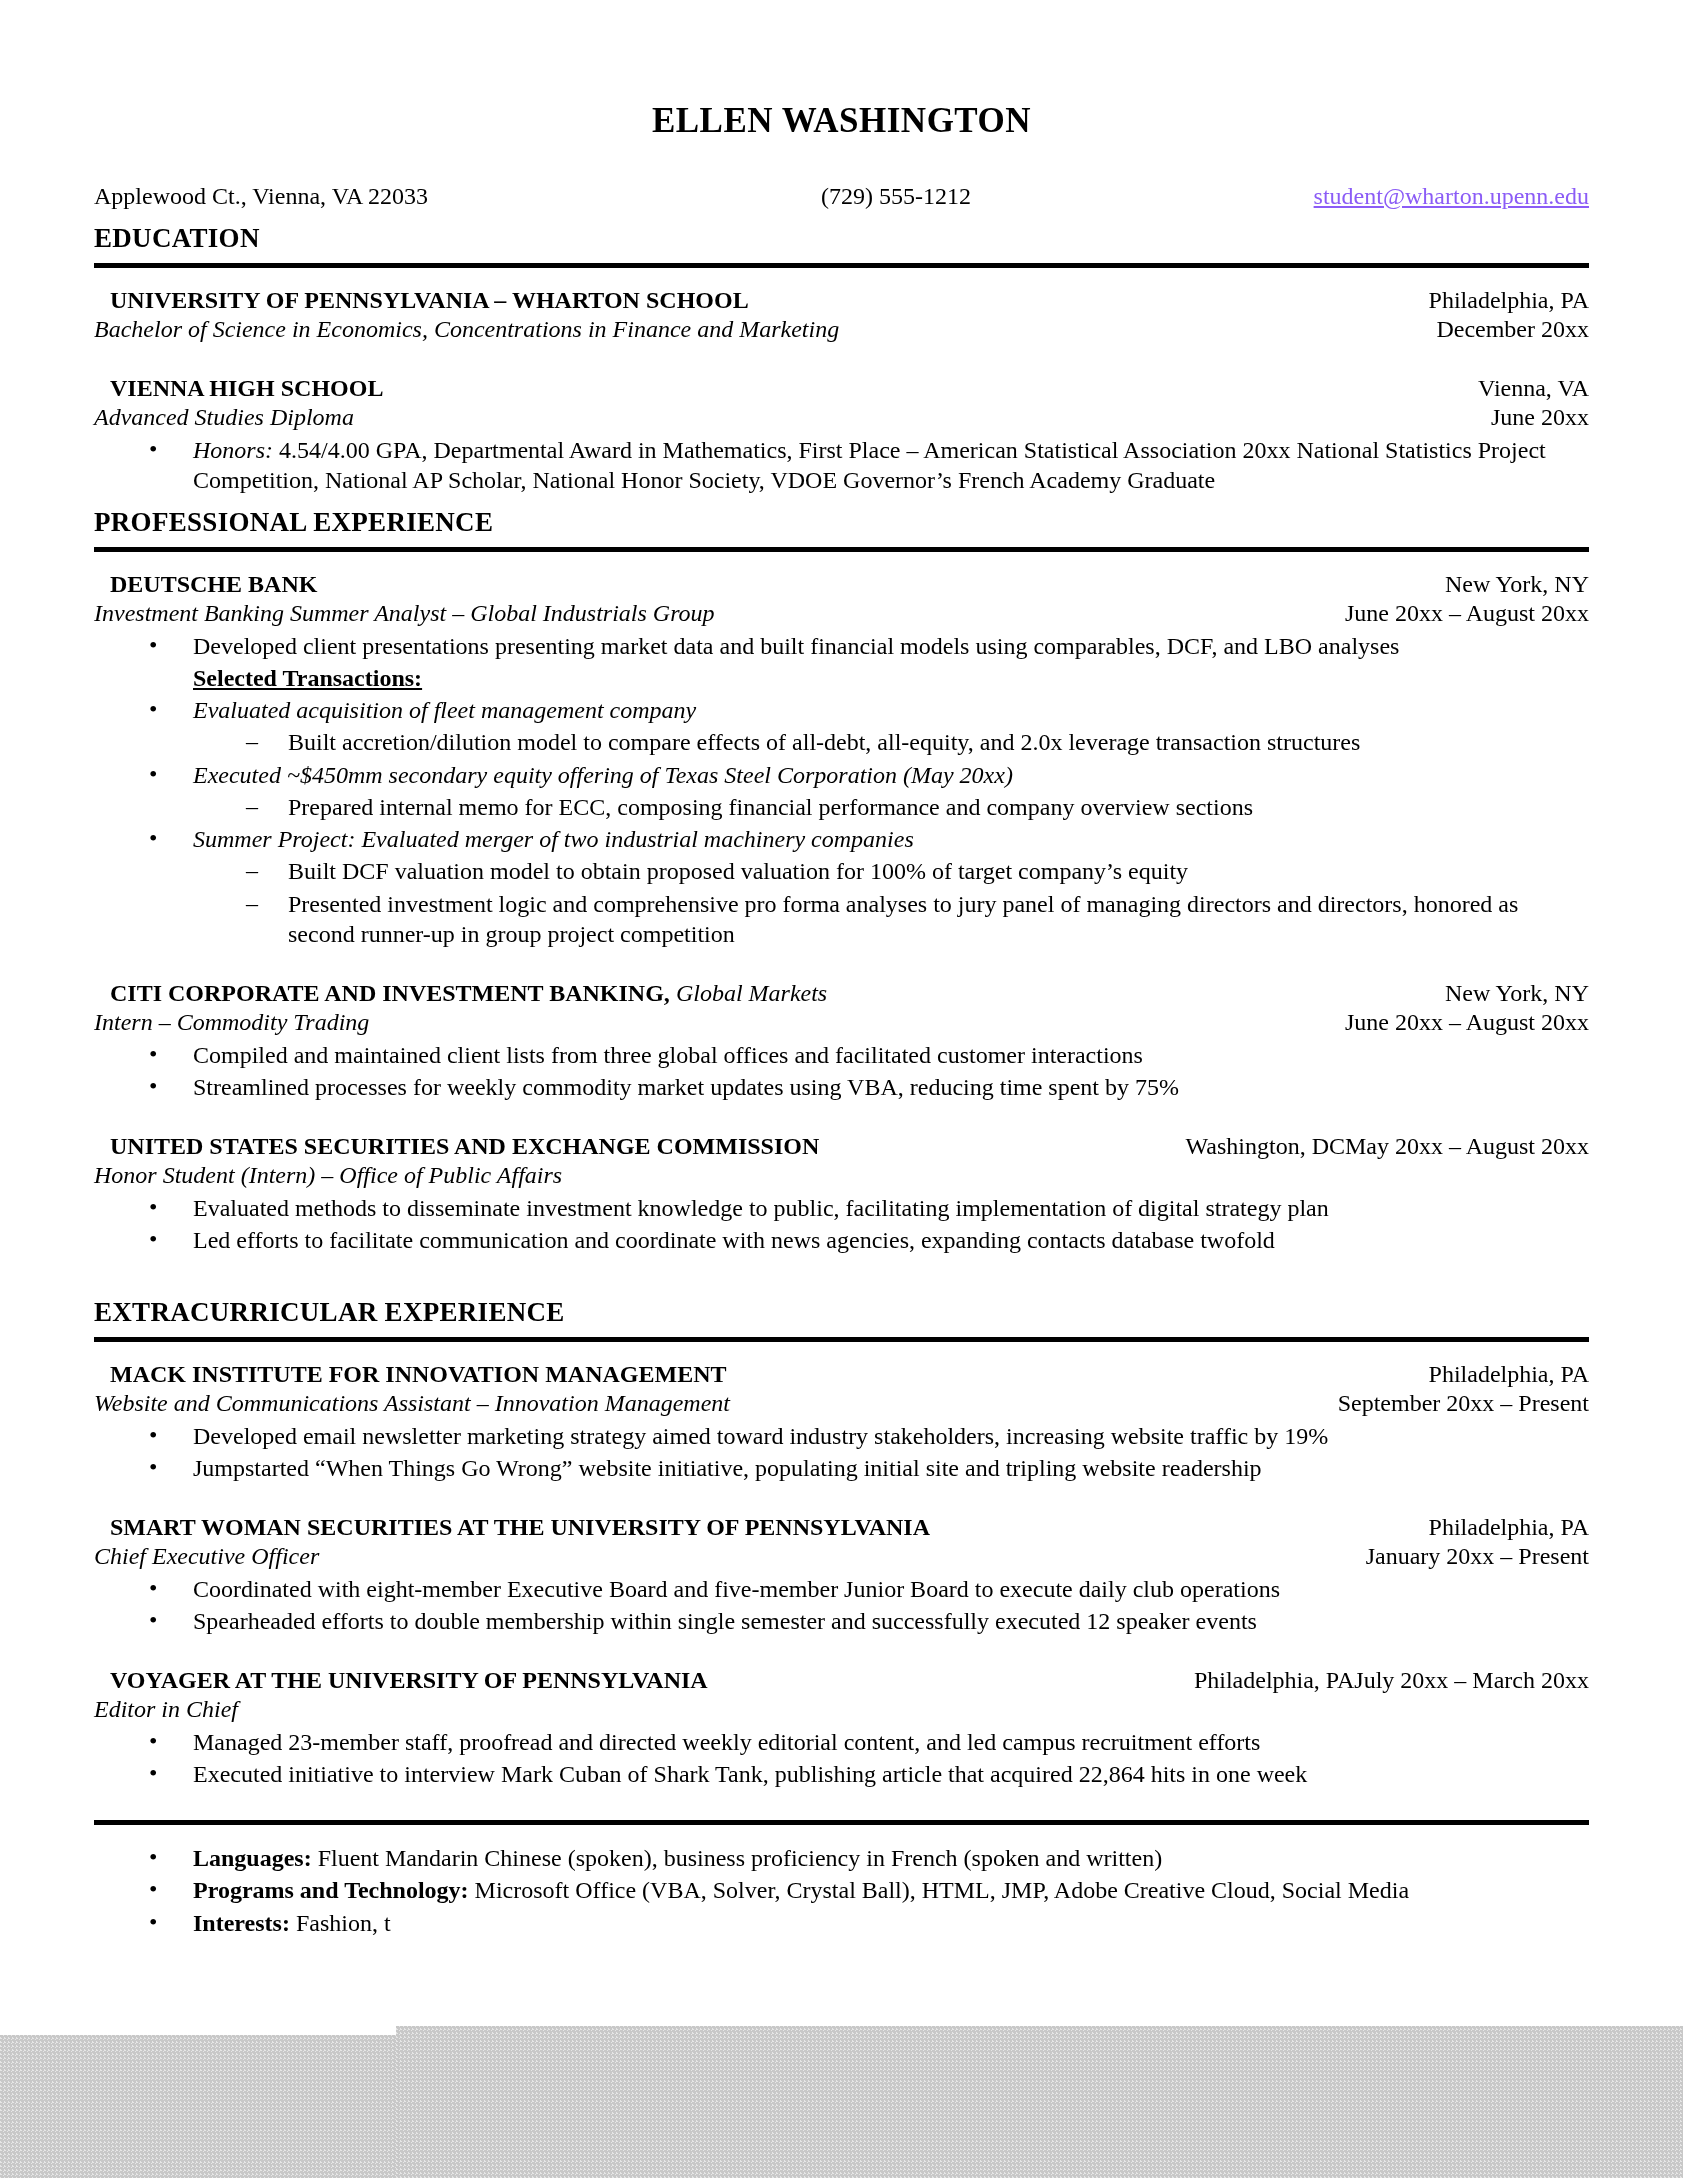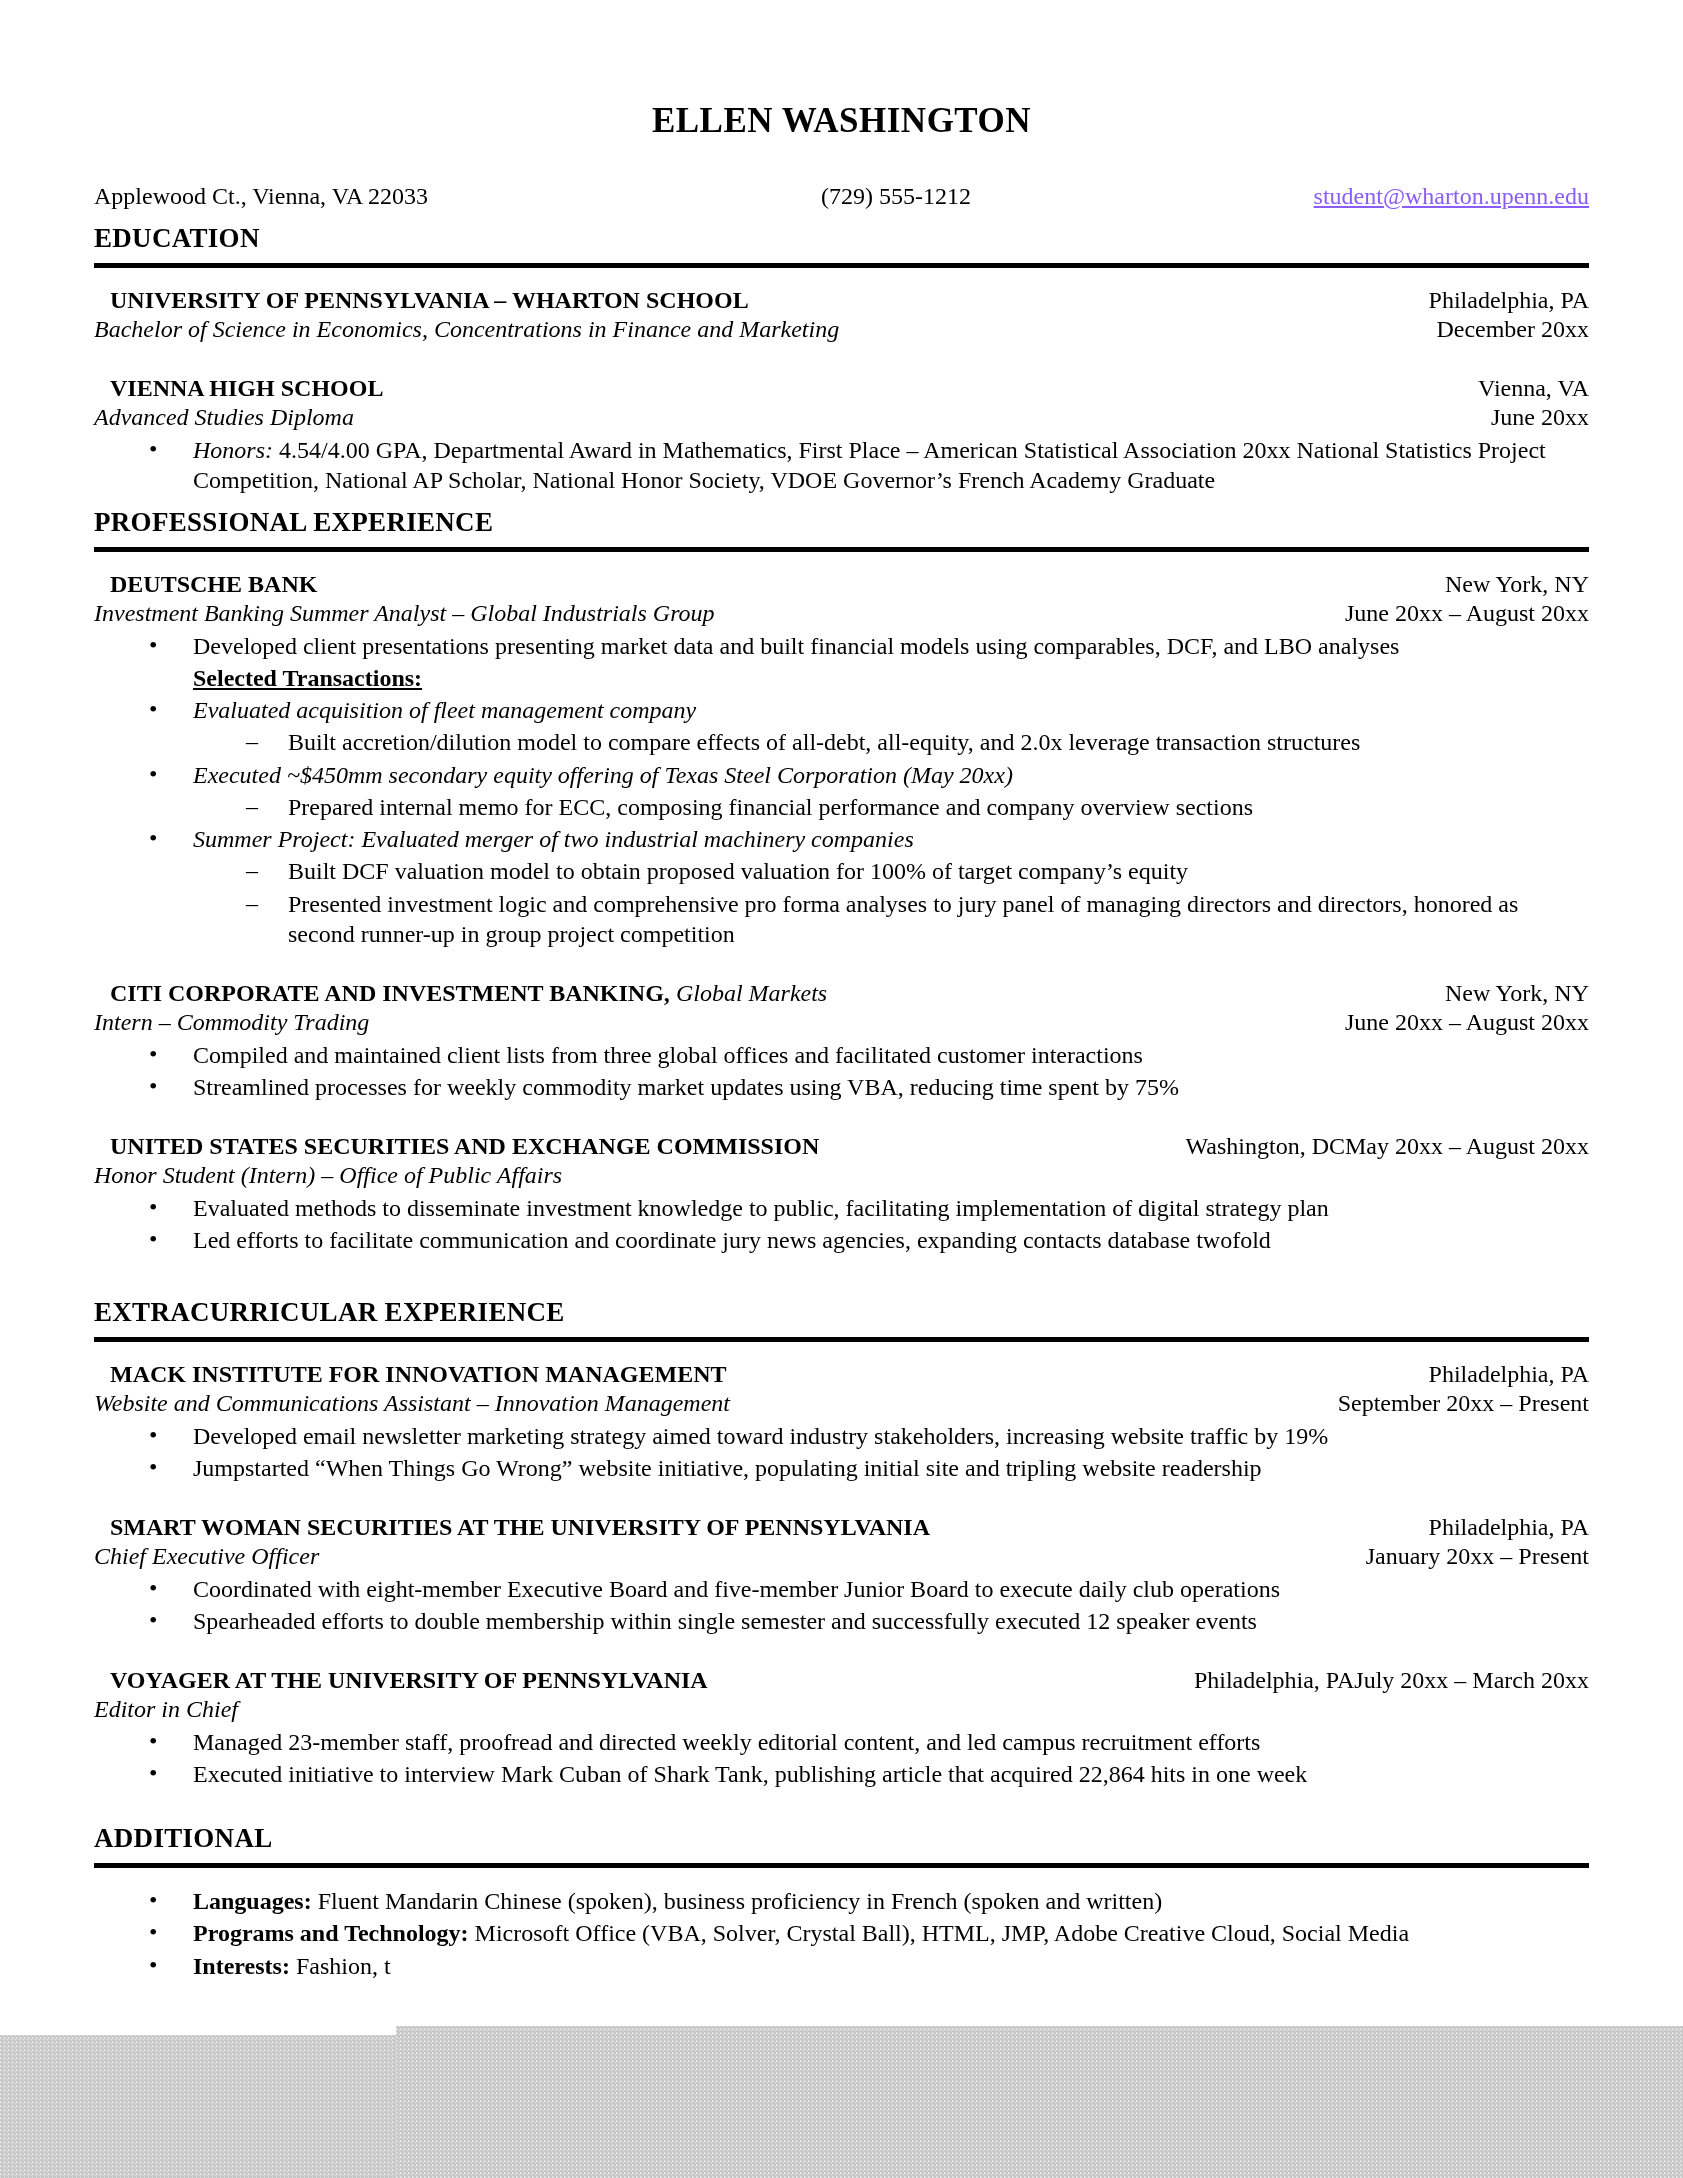--- a/index.html
+++ b/index.html
@@ -300,21 +300,21 @@
         <div class="org">UNITED STATES SECURITIES AND EXCHANGE COMMISSION</div>
         <div class="role">Honor Student (Intern) – Office of Public Affairs</div>
       </div>
       <div class="entry-right">
         <div class="loc">Washington, DC</div>
         <div class="dates">May 20xx – August 20xx</div>
       </div>
     </div>
     <ul class="blist">
       <li>Evaluated methods to disseminate investment knowledge to public, facilitating implementation of digital strategy plan</li>
-      <li>Led efforts to facilitate communication and coordinate jury news agencies, expanding contacts database twofold</li>
+      <li>Led efforts to facilitate communication and coordinate with news agencies, expanding contacts database twofold</li>
     </ul>
   </div>
 
   <div class="gap-md"></div>
   <div class="section-head">EXTRACURRICULAR EXPERIENCE</div>
   <div class="rule"></div>
 
   <div class="entry">
     <div class="entry-top">
       <div class="entry-left">
@@ -364,21 +364,20 @@
         <div class="dates">July 20xx – March 20xx</div>
       </div>
     </div>
     <ul class="blist">
       <li>Managed 23-member staff, proofread and directed weekly editorial content, and led campus recruitment efforts</li>
       <li>Executed initiative to interview Mark Cuban of Shark Tank, publishing article that acquired 22,864 hits in one week</li>
     </ul>
   </div>
 
   <div class="gap-sm"></div>
-  <div class="section-head">ADDITIONAL</div>
   <div class="rule"></div>
 
   <ul class="blist">
     <li><span class="b">Languages:</span><span> Fluent Mandarin Chinese (spoken), business proficiency in French (spoken and written)</span></li>
     <li><span class="b">Programs and Technology:</span><span> Microsoft Office (VBA, Solver, Crystal Ball), HTML, JMP, Adobe Creative Cloud, Social Media</span></li>
     <li><span class="b">Interests:</span><span> Fashion, t</span></li>
   </ul>
 
 </div>
 

